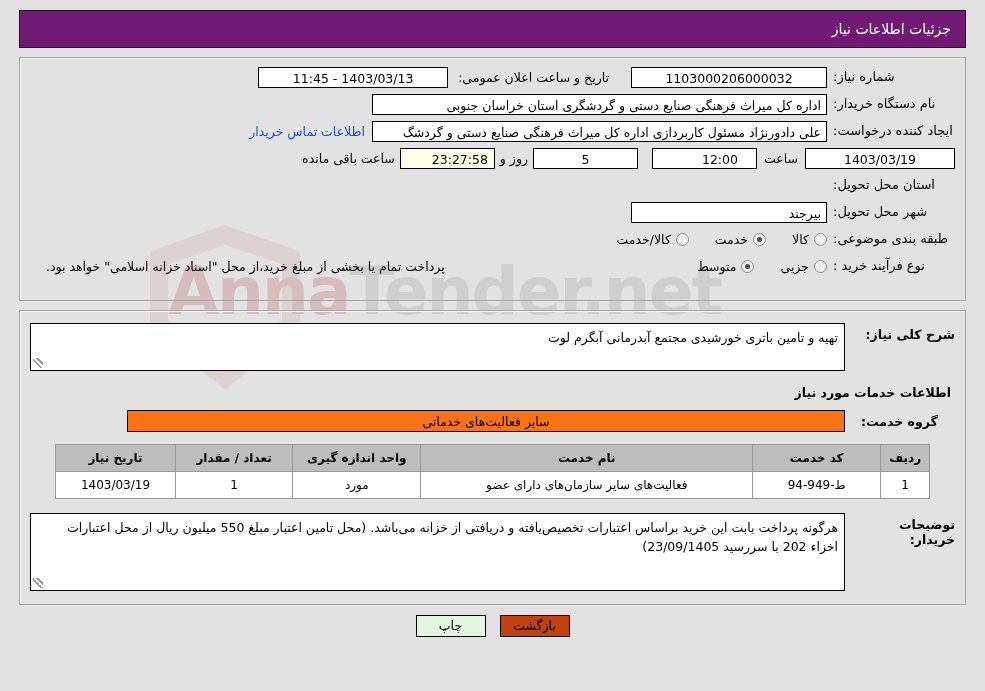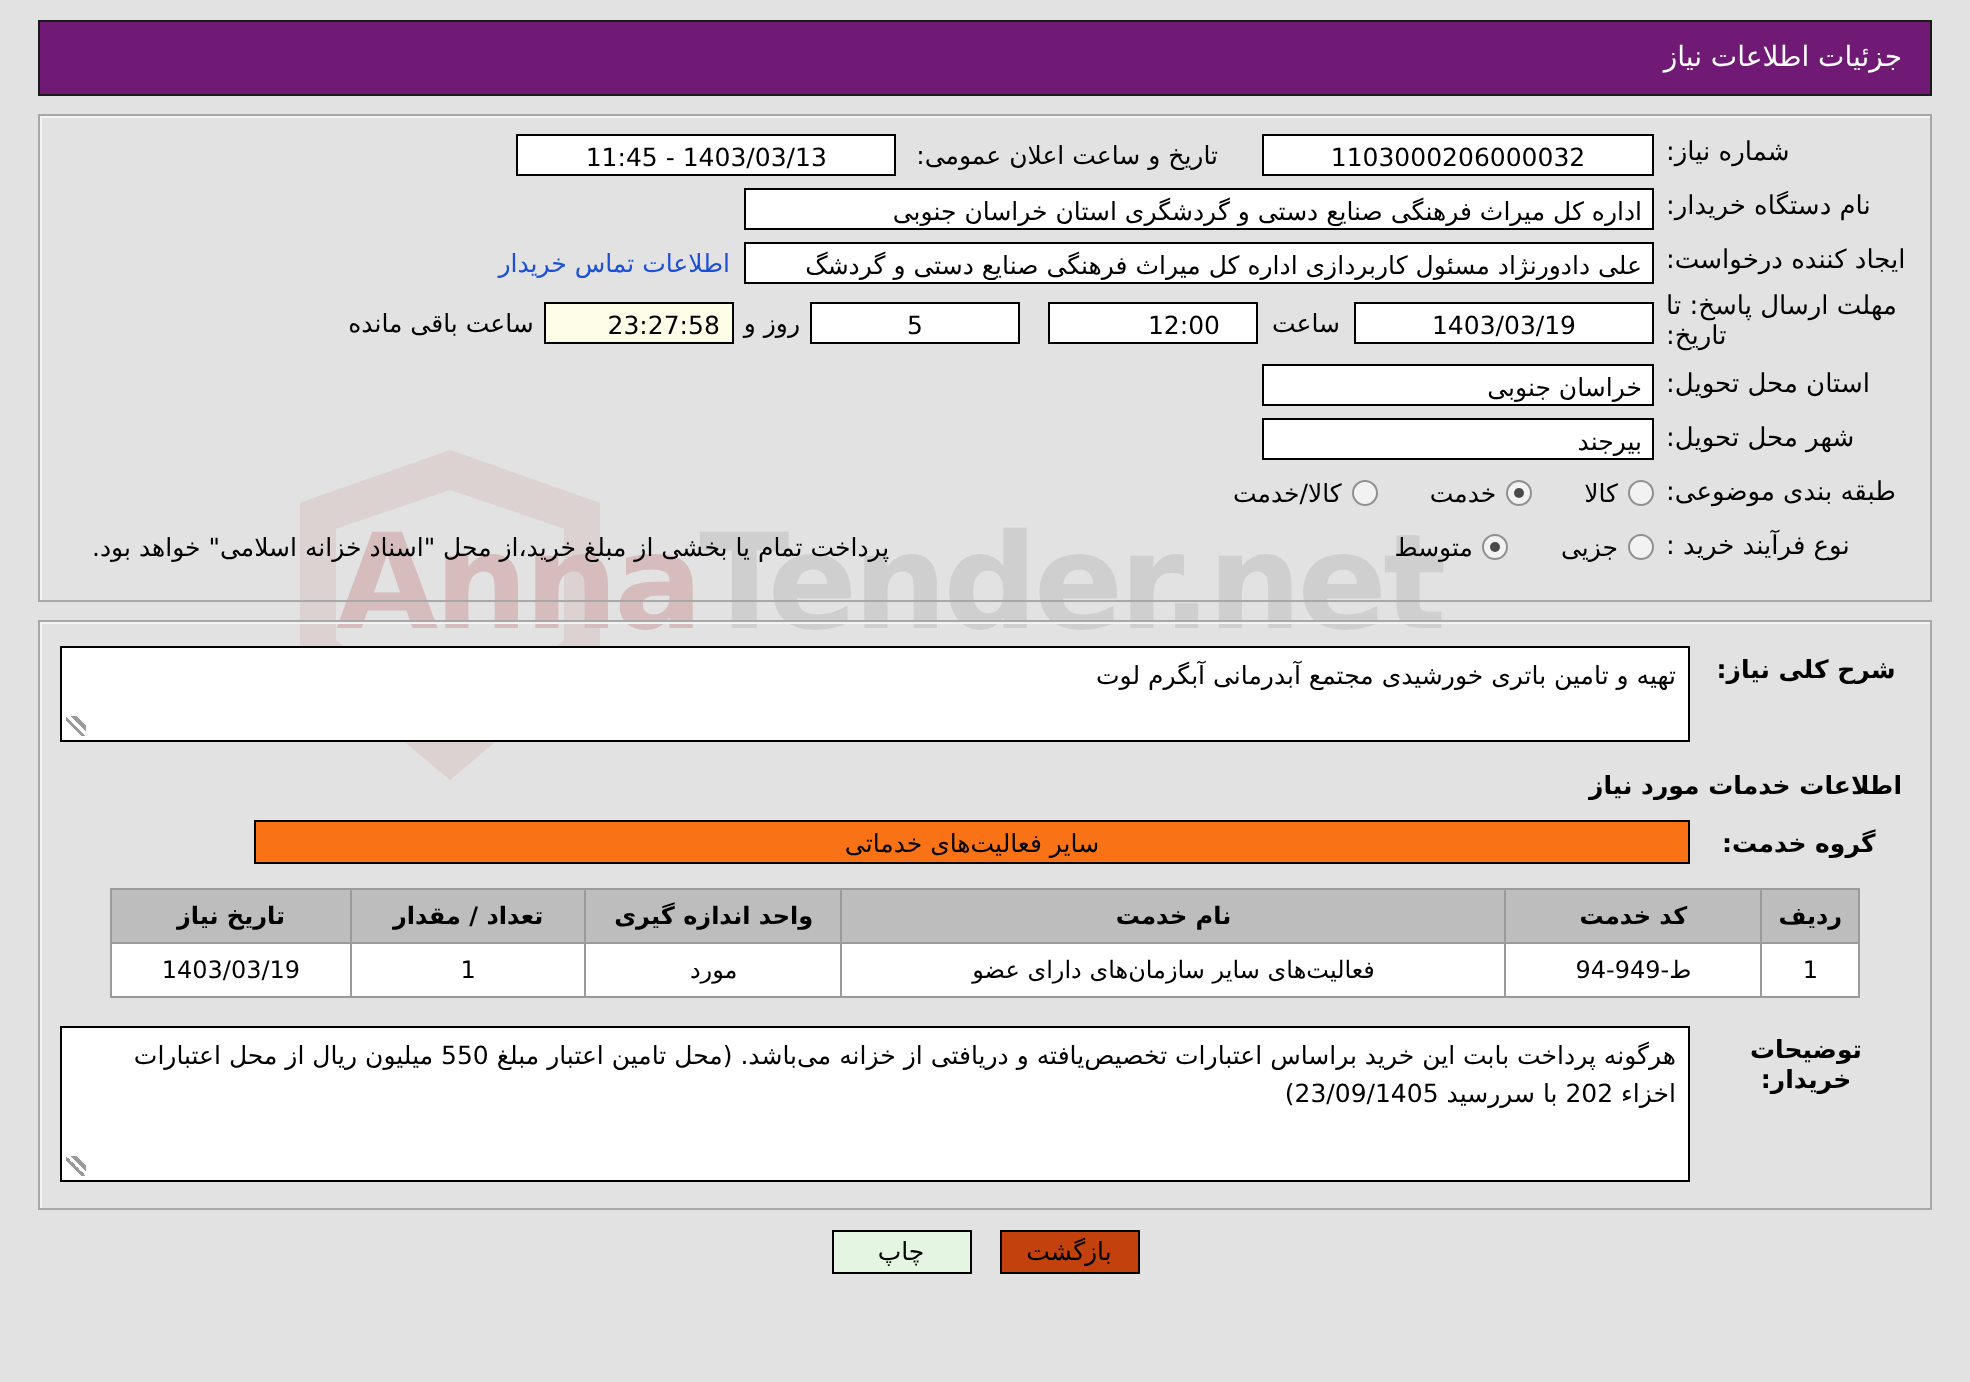--- a/index.html
+++ b/index.html
@@ -191,21 +191,21 @@
     white-space: nowrap;
   }
 
   
   .ta-row { display: flex; align-items: flex-start; }
   .ta-label {
     font-weight: bold;
     font-size: 12.5px;
     width: 110px;
     flex: 0 0 110px;
-    text-align: center;
+    text-align: right;
     padding: 4px 0 0 6px;
     box-sizing: border-box;
   }
   .ta {
     border: 1px solid #000;
     background: #fff;
     box-sizing: border-box;
     position: relative;
     font-size: 12.5px;
     padding: 4px 6px;
@@ -345,34 +345,32 @@
       <div class="fld rt w-wide">اداره کل میراث فرهنگی  صنایع دستی و گردشگری استان خراسان جنوبی</div>
     </div>
 
     <div class="frow">
       <div class="flabel">ایجاد کننده درخواست:</div>
       <div class="fld rt w-wide">علی دادورنژاد مسئول کاربردازی اداره کل میراث فرهنگی  صنایع دستی و گردشگ</div>
       <div class="link">اطلاعات تماس خریدار</div>
     </div>
 
     <div class="frow">
-      <div class="flabel two-line">مهلت ارسال پاسخ: تا تاریخ:</div>
       <div class="fld w-date">1403/03/19</div>
       <div class="inline-lbl">ساعت</div>
       <div class="fld w-hour">12:00</div>
       <div class="gap"></div>
       <div class="fld w-days">5</div>
       <div class="inline-lbl small">روز و</div>
       <div class="fld cream w-count">23:27:58</div>
       <div class="inline-lbl small">ساعت باقی مانده</div>
     </div>
 
     <div class="frow">
       <div class="flabel">استان محل تحویل:</div>
-      <div class="fld rt w-prov">خراسان جنوبی</div>
     </div>
 
     <div class="frow">
       <div class="flabel">شهر محل تحویل:</div>
       <div class="fld rt w-prov">بیرجند</div>
     </div>
 
     <div class="frow">
       <div class="flabel">طبقه بندی موضوعی:</div>
       <div class="ritem">

